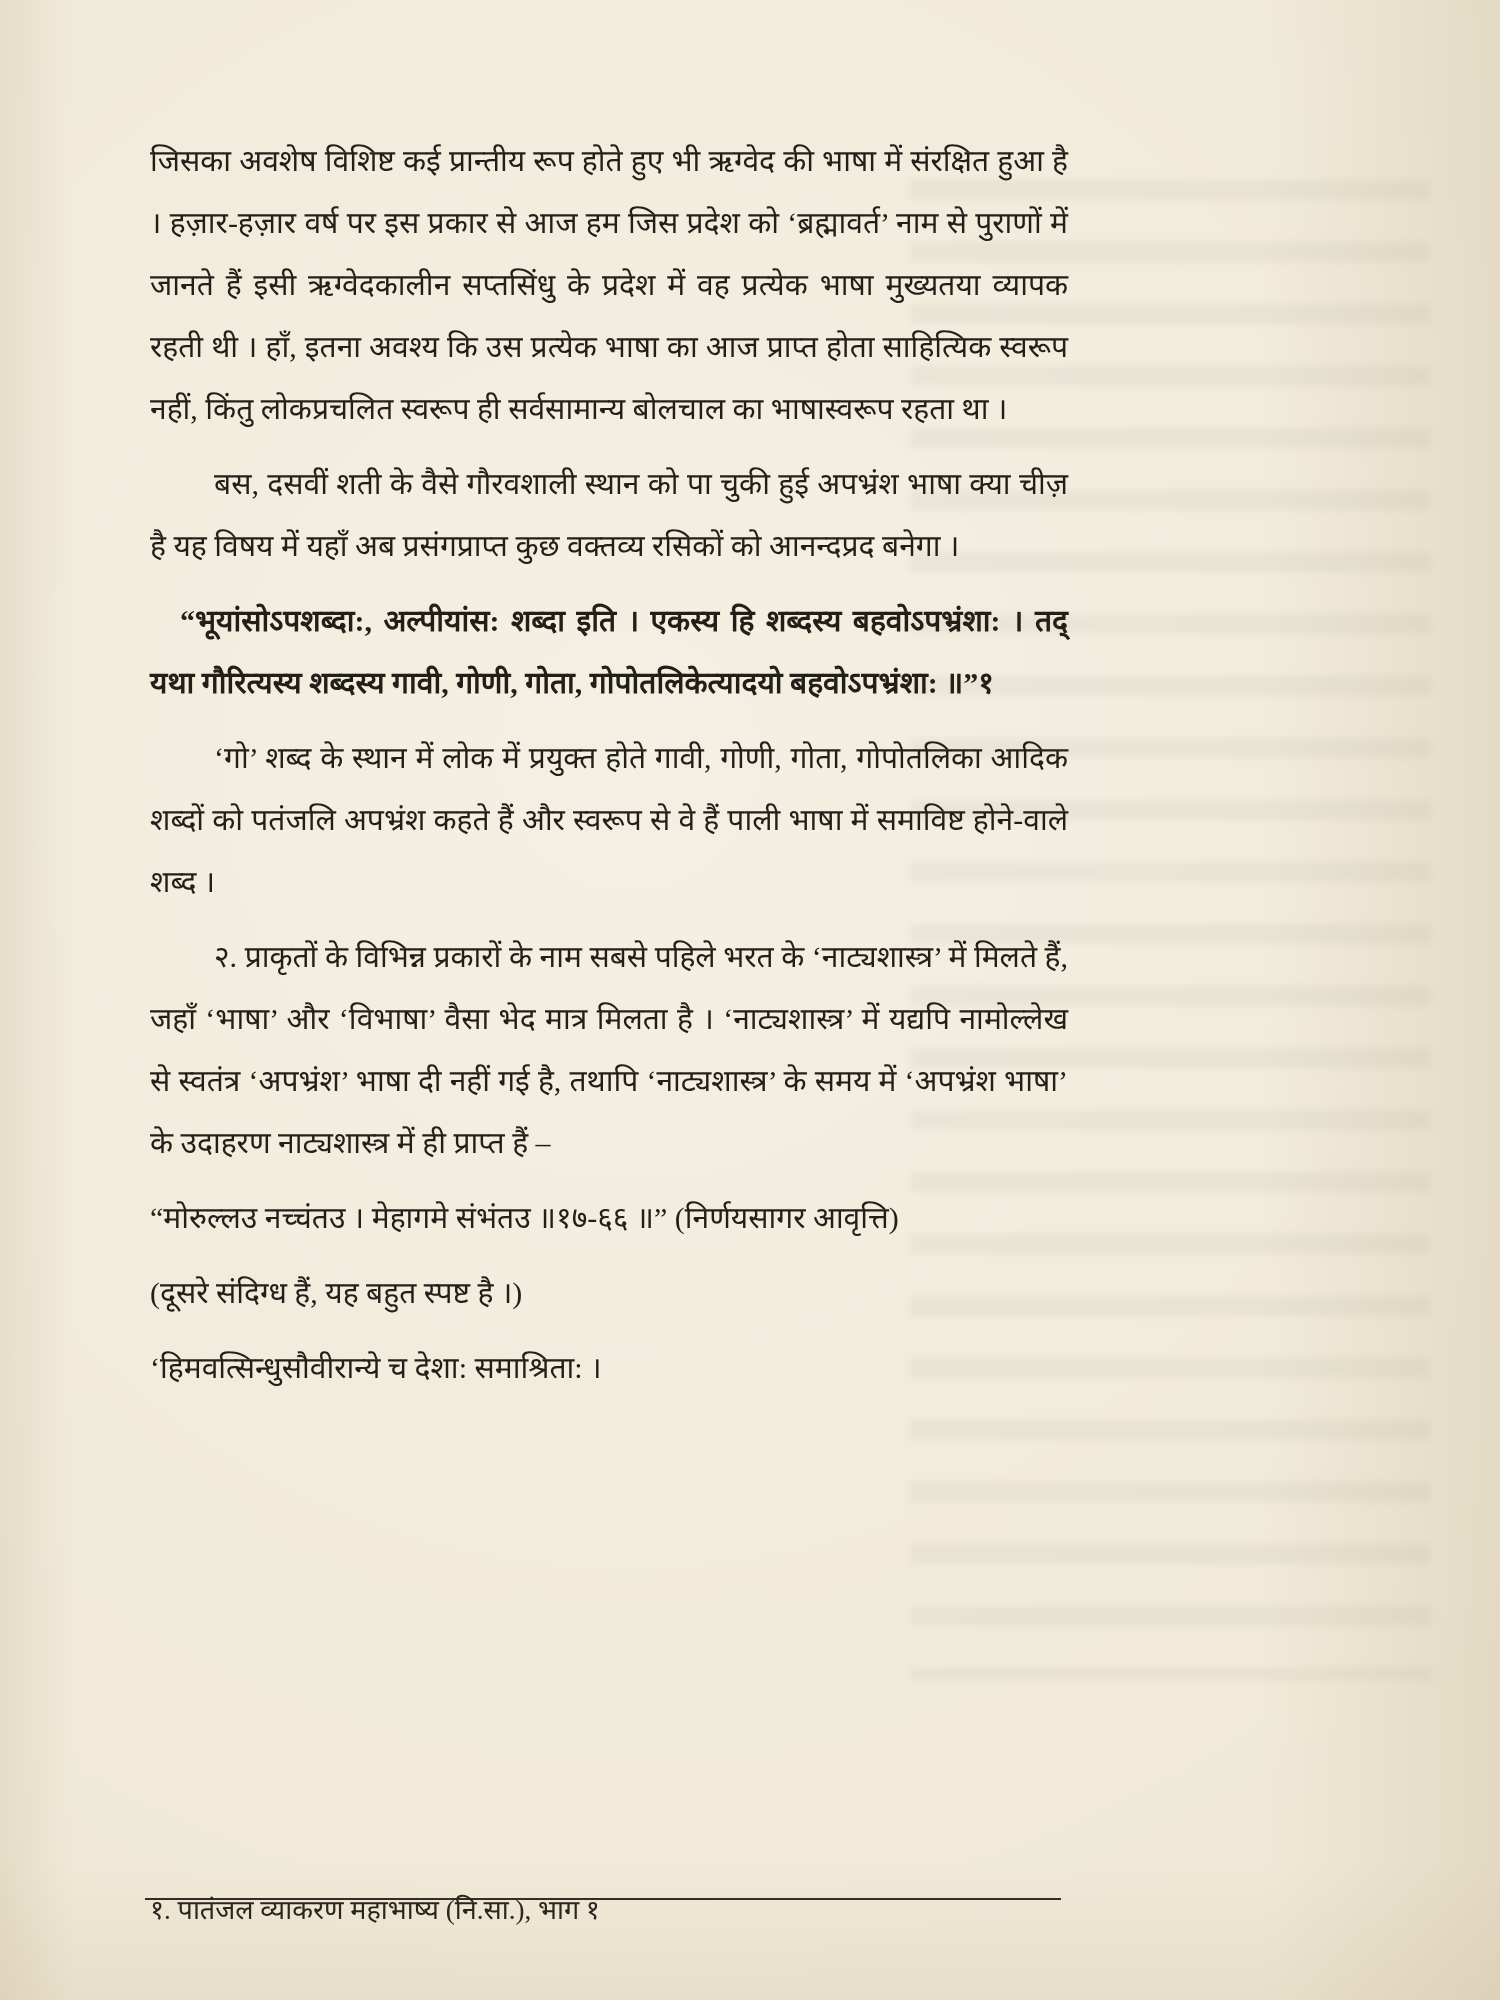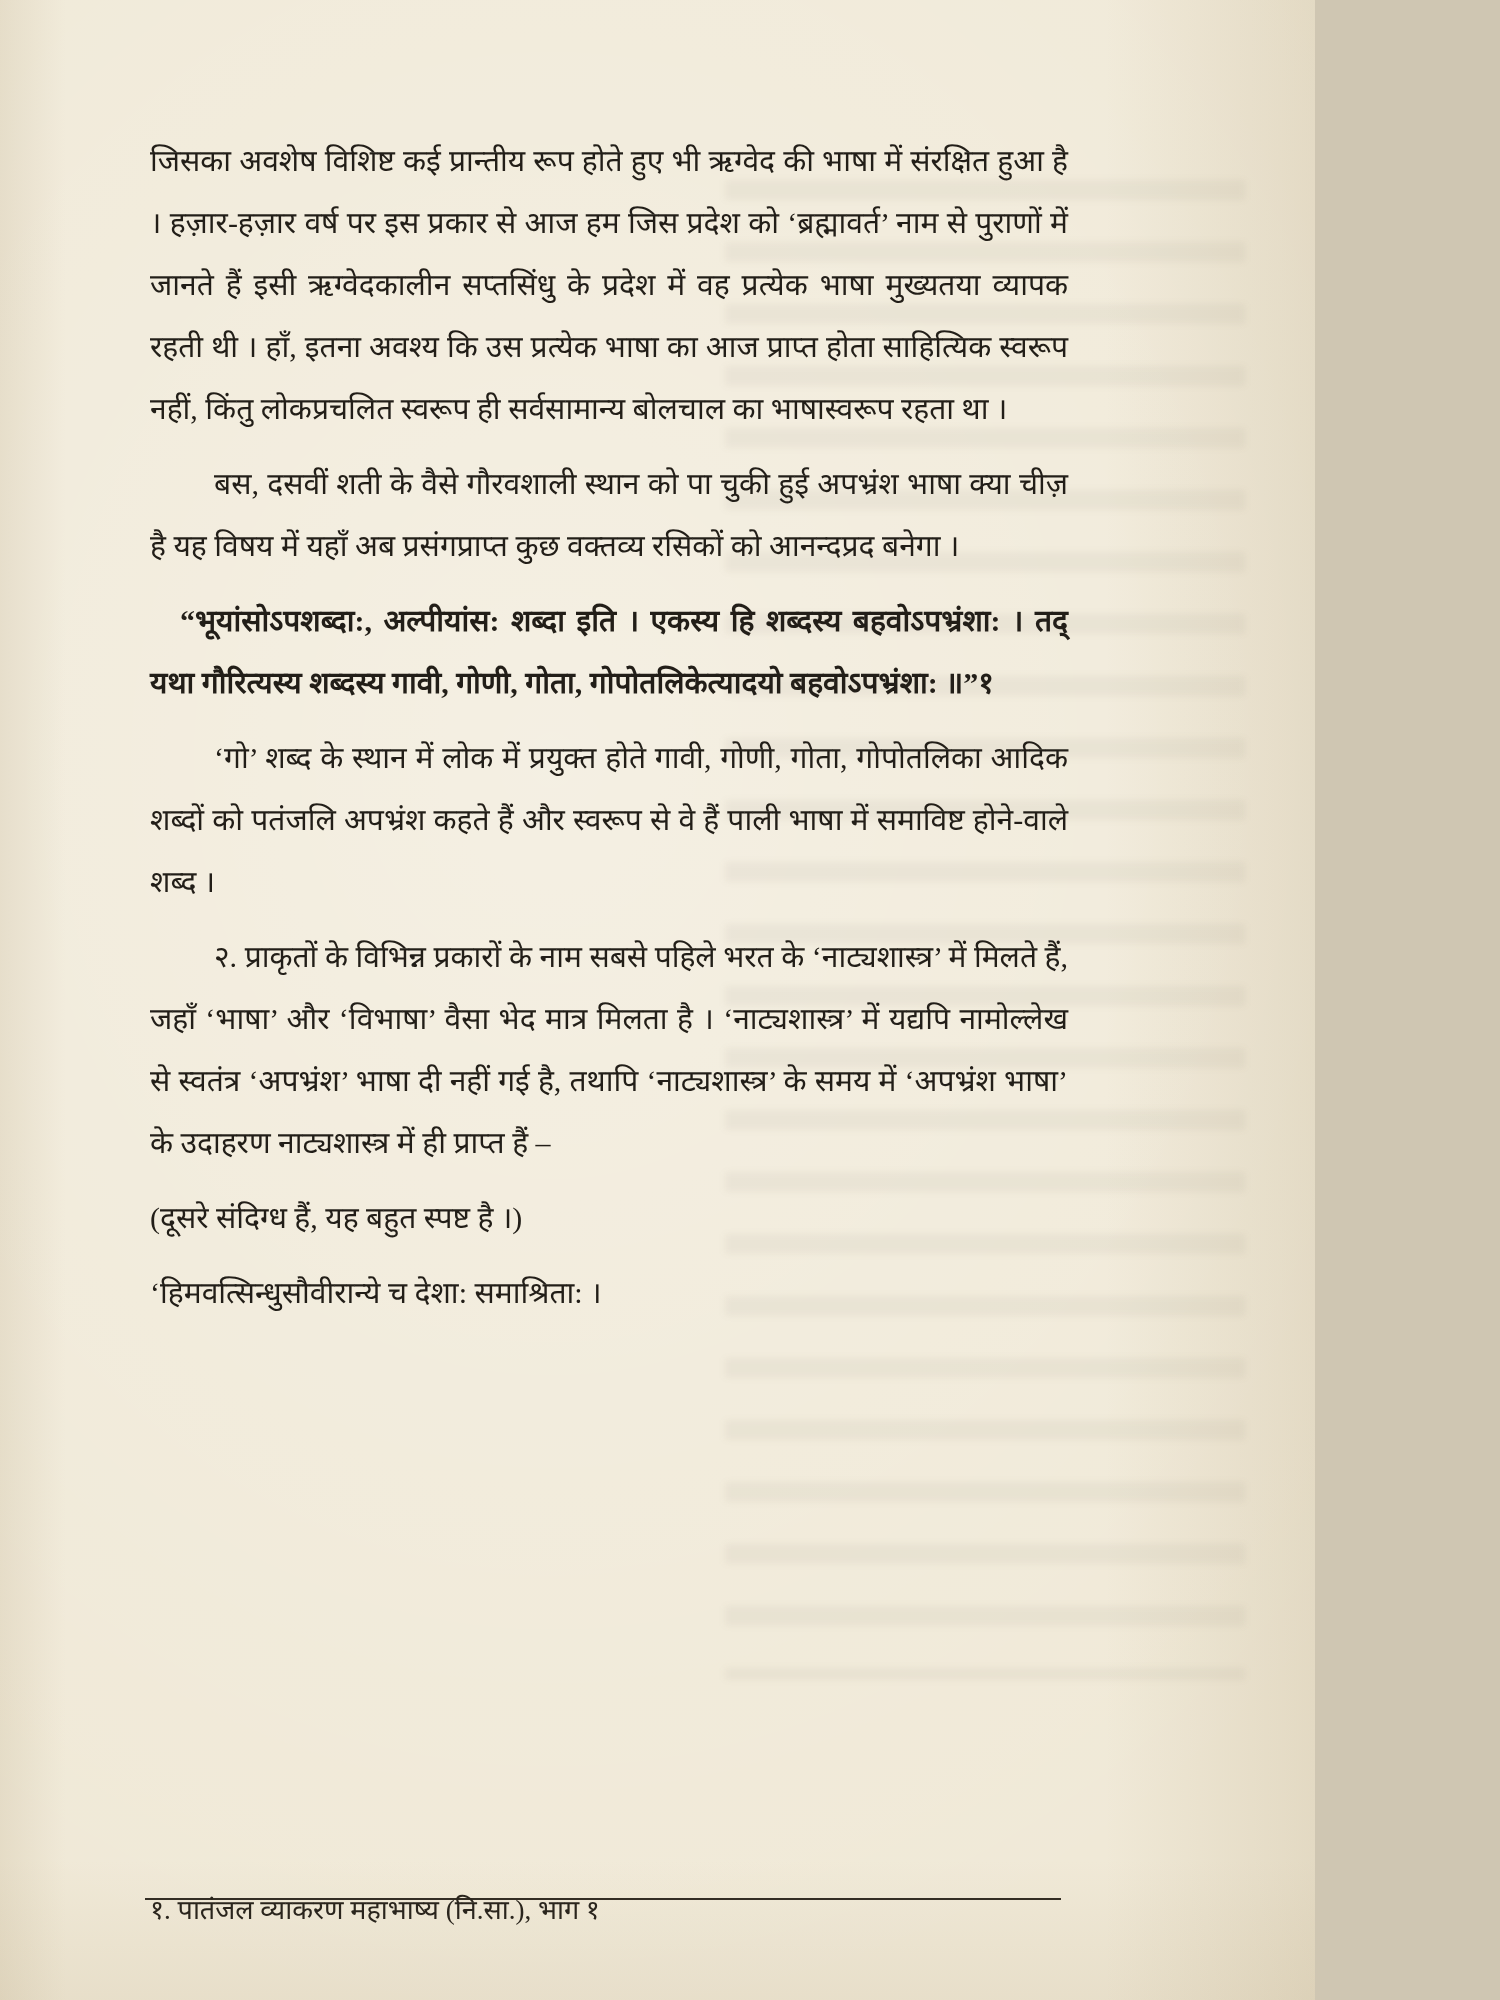--- a/index.html
+++ b/index.html
@@ -7,21 +7,21 @@
     padding: 0;
   }
   body {
     width: 1500px;
     height: 2000px;
     background: #cfc6b2;
     font-family: "Liberation Serif", "DejaVu Serif", serif;
   }
   .page {
     position: relative;
-    width: 1315px;
+    width: 1500px;
     height: 2000px;
     overflow: hidden;
     background:
       linear-gradient(90deg, rgba(170,150,110,0.16) 0%, rgba(0,0,0,0) 5%, rgba(0,0,0,0) 84%, rgba(175,155,115,0.20) 100%),
       linear-gradient(0deg, rgba(180,160,120,0.14) 0%, rgba(0,0,0,0) 7%),
       radial-gradient(130% 100% at 42% 38%, rgba(255,255,255,0.30) 0%, rgba(0,0,0,0) 65%),
       #f0e9d7;
   }
   
   .showthrough {
@@ -97,20 +97,21 @@
 <div class="page">
 
   <div class="showthrough"></div>
 
   <div class="content">
     <p>जिसका अवशेष विशिष्ट कई प्रान्तीय रूप होते हुए भी ऋग्वेद की भाषा में संरक्षित हुआ है । हज़ार-हज़ार वर्ष पर इस प्रकार से आज हम जिस प्रदेश को ‘ब्रह्मावर्त’ नाम से पुराणों में जानते हैं इसी ऋग्वेदकालीन सप्तसिंधु के प्रदेश में वह प्रत्येक भाषा मुख्यतया व्यापक रहती थी । हाँ, इतना अवश्य कि उस प्रत्येक भाषा का आज प्राप्त होता साहित्यिक स्वरूप नहीं, किंतु लोकप्रचलित स्वरूप ही सर्वसामान्य बोलचाल का भाषास्वरूप रहता था ।</p>
     <p class="indent">बस, दसवीं शती के वैसे गौरवशाली स्थान को पा चुकी हुई अपभ्रंश भाषा क्या चीज़ है यह विषय में यहाँ अब प्रसंगप्राप्त कुछ वक्तव्य रसिकों को आनन्दप्रद बनेगा ।</p>
     <p class="quote">“भूयांसोऽपशब्दा:, अल्पीयांस: शब्दा इति । एकस्य हि शब्दस्य बहवोऽपभ्रंशा: । तद् यथा गौरित्यस्य शब्दस्य गावी, गोणी, गोता, गोपोतलिकेत्यादयो बहवोऽपभ्रंशा: ॥”१</p>
     <p class="indent">‘गो’ शब्द के स्थान में लोक में प्रयुक्त होते गावी, गोणी, गोता, गोपोतलिका आदिक शब्दों को पतंजलि अपभ्रंश कहते हैं और स्वरूप से वे हैं पाली भाषा में समाविष्ट होने-वाले शब्द ।</p>
     <p class="indent">२. प्राकृतों के विभिन्न प्रकारों के नाम सबसे पहिले भरत के ‘नाट्यशास्त्र’ में मिलते हैं, जहाँ ‘भाषा’ और ‘विभाषा’ वैसा भेद मात्र मिलता है । ‘नाट्यशास्त्र’ में यद्यपि नामोल्लेख से स्वतंत्र ‘अपभ्रंश’ भाषा दी नहीं गई है, तथापि ‘नाट्यशास्त्र’ के समय में ‘अपभ्रंश भाषा’ के उदाहरण नाट्यशास्त्र में ही प्राप्त हैं –</p>
+    <p class="verse">“मोरुल्लउ नच्चंतउ । मेहागमे संभंतउ ॥१७-६६ ॥” (निर्णयसागर आवृत्ति)</p>
     <p class="verse">(दूसरे संदिग्ध हैं, यह बहुत स्पष्ट है ।)</p>
     <p class="verse">‘हिमवत्सिन्धुसौवीरान्ये च देशा: समाश्रिता: ।</p>
   </div>
 
   <div class="rule"></div>
 
   <div class="footnote">१. पातंजल व्याकरण महाभाष्य (नि.सा.), भाग १</div>
 
 
 </div>

